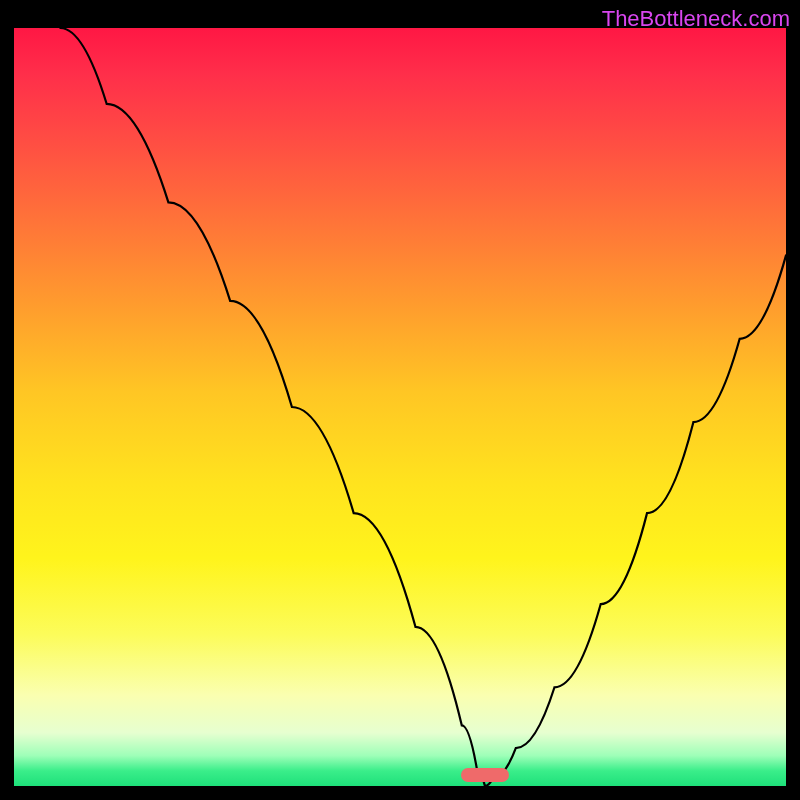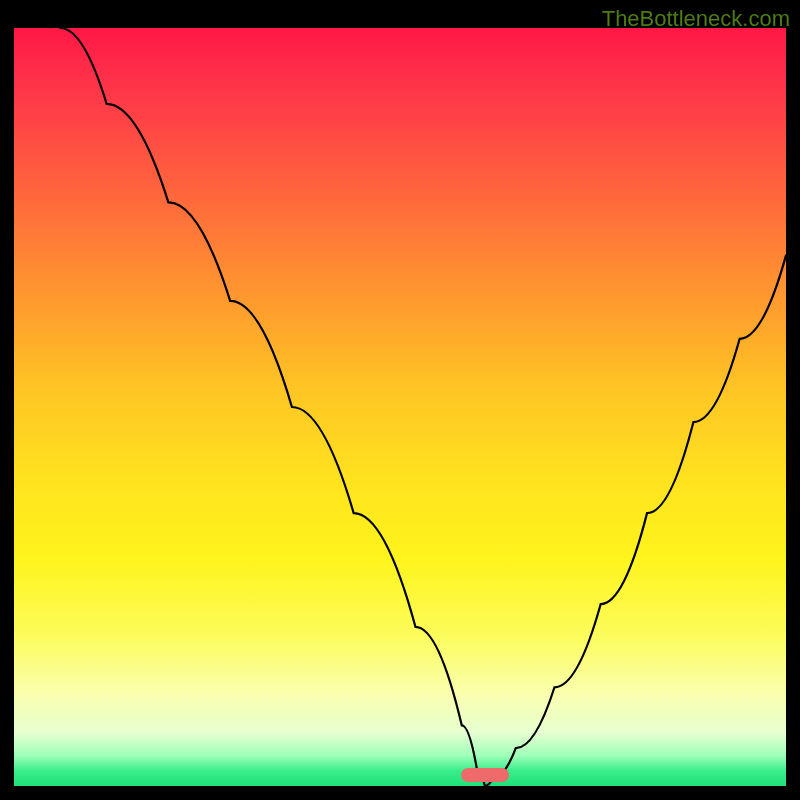--- a/index.html
+++ b/index.html
@@ -14,21 +14,21 @@
   .frame {
     position: relative;
     width: 800px;
     height: 800px;
     background: #000;
   }
   .watermark {
     position: absolute;
     top: 6px;
     right: 10px;
-    color: #4d7c0f;
+    color: #d946ef;
     font-size: 22px;
     font-weight: 500;
     z-index: 10;
   }
   .plot-area {
     position: absolute;
     left: 14px;
     top: 28px;
     width: 772px;
     height: 758px;

